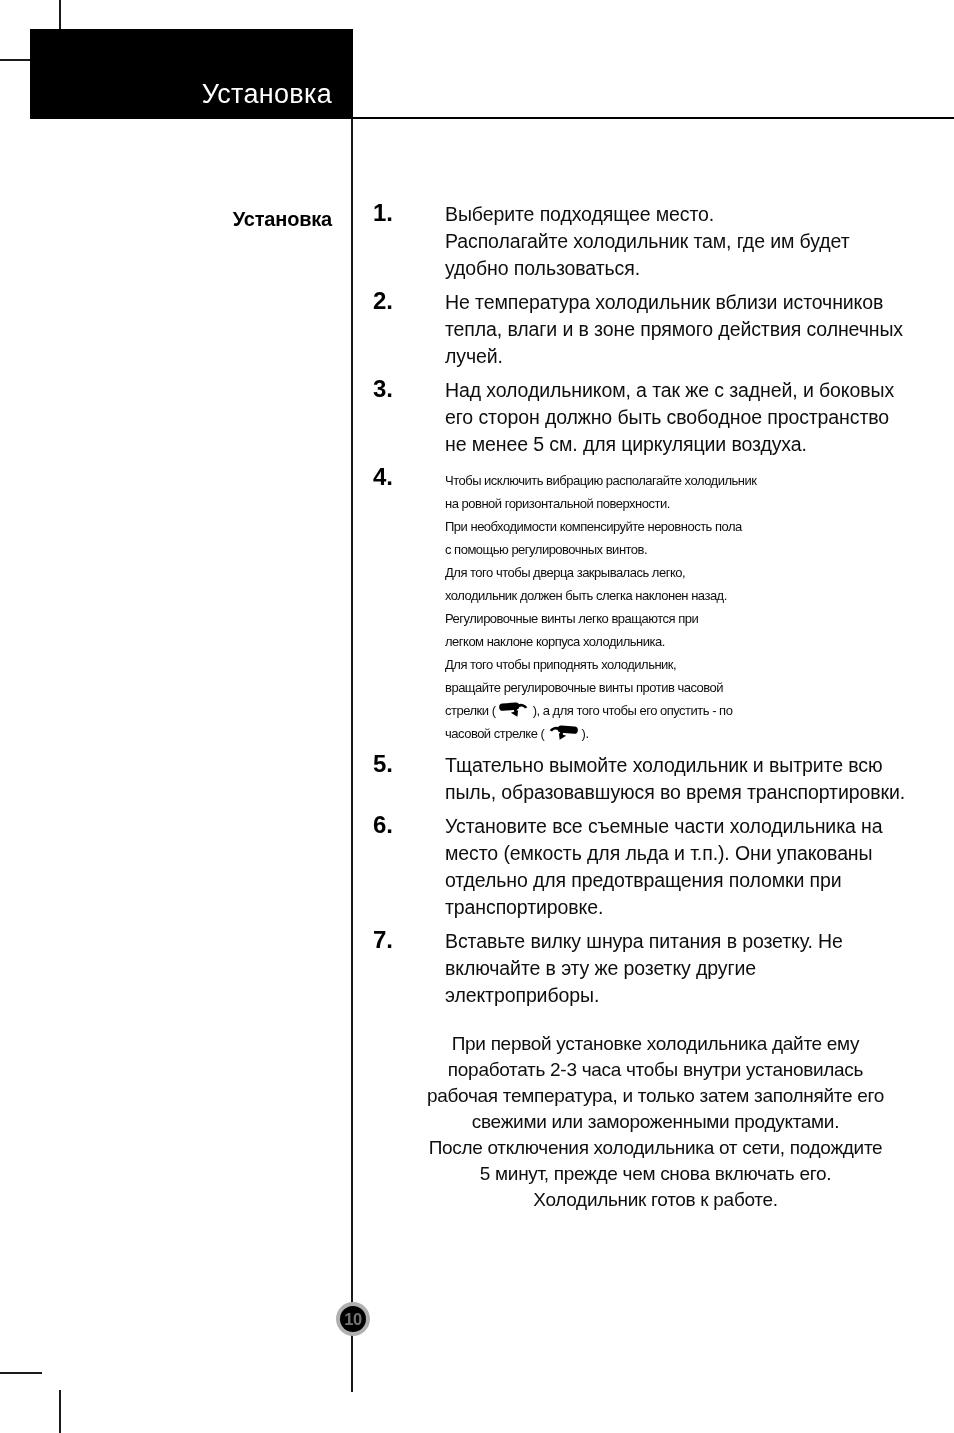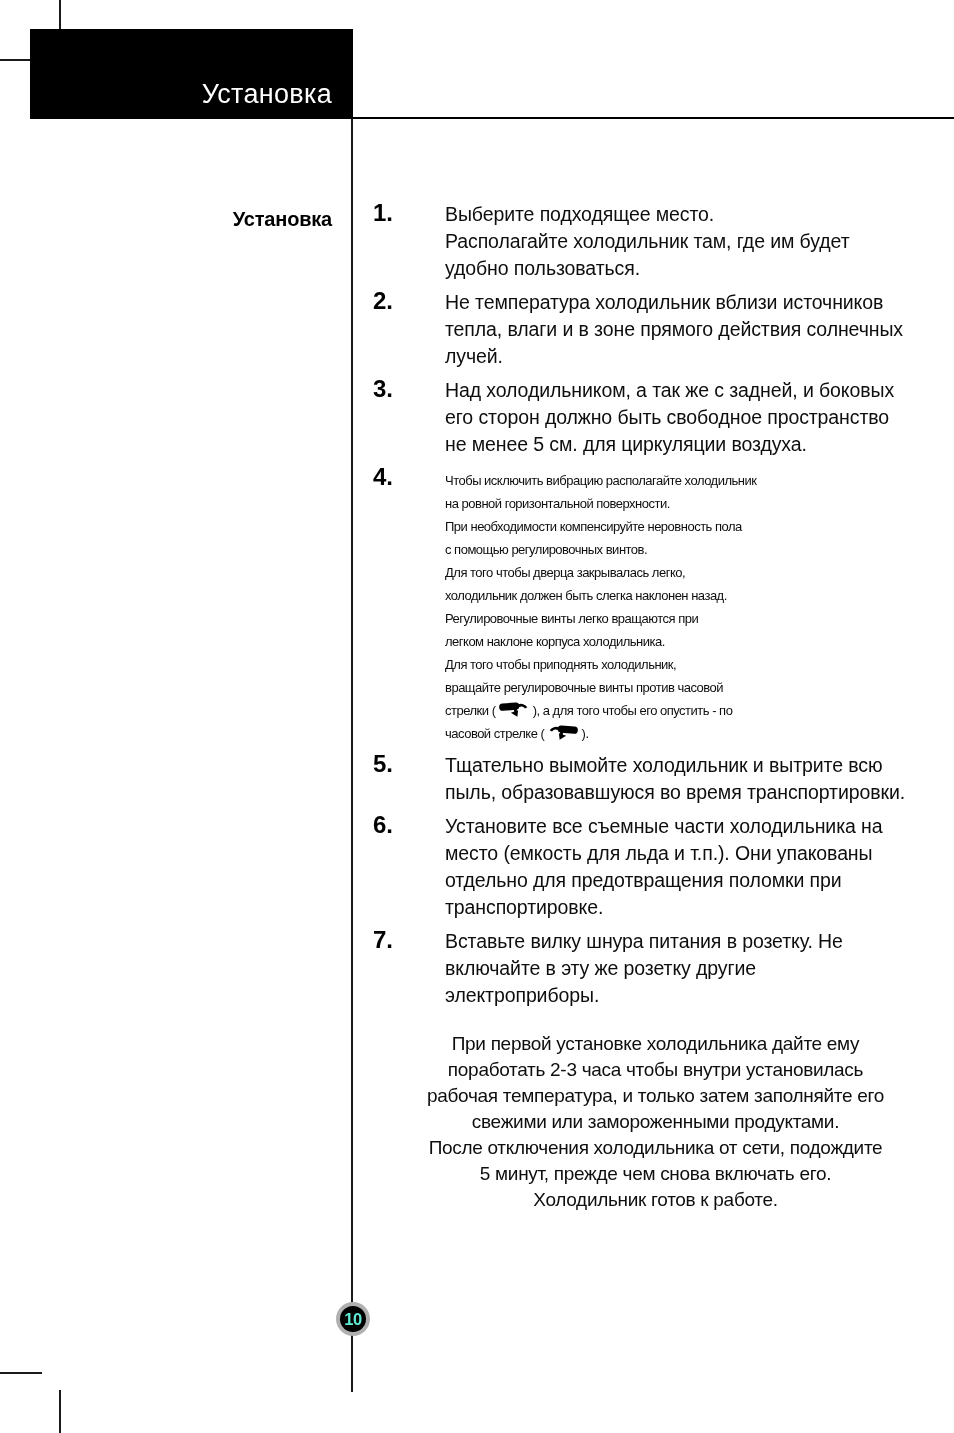--- a/index.html
+++ b/index.html
@@ -120,21 +120,21 @@
     width: 34px; height: 34px;
     border-radius: 50%;
     background: #b0b0b0;
   }
   .page-badge-inner {
     position: absolute;
     left: 4px; top: 4px;
     width: 26px; height: 26px;
     border-radius: 50%;
     background: #000000;
-    color: #5eead4;
+    color: #737373;
     font-size: 16.5px;
     font-weight: 700;
     letter-spacing: -0.5px;
     display: flex;
     align-items: center;
     justify-content: center;
   }
 </style>
 </head>
 <body>

